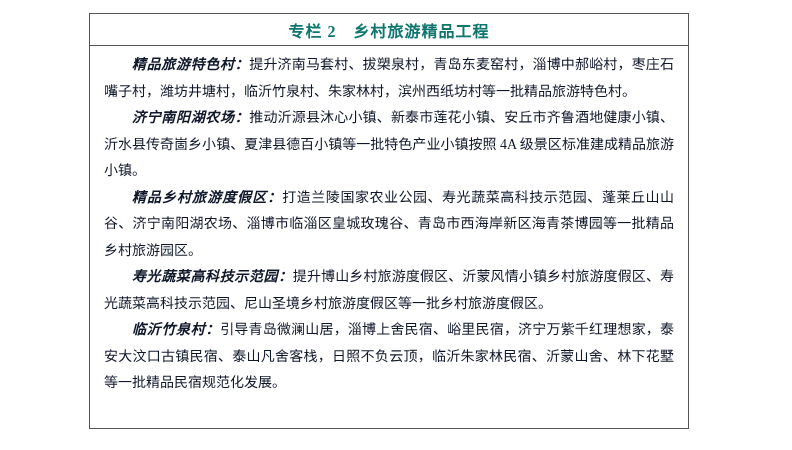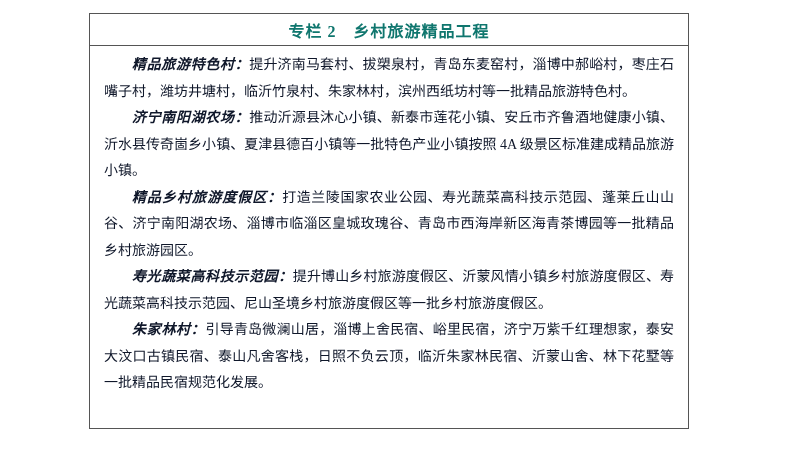--- a/index.html
+++ b/index.html
@@ -63,16 +63,16 @@
 <body>
 
 <div class="page">
   <div class="panel">
     <div class="panel-header">专栏 2　乡村旅游精品工程</div>
     <div class="panel-body">
       <p><span class="lead">精品旅游特色村：</span><span>提升济南马套村、拔槊泉村，青岛东麦窑村，淄博中郝峪村，枣庄石嘴子村，潍坊井塘村，临沂竹泉村、朱家林村，滨州西纸坊村等一批精品旅游特色村。</span></p>
       <p><span class="lead">济宁南阳湖农场：</span><span>推动沂源县沐心小镇、新泰市莲花小镇、安丘市齐鲁酒地健康小镇、沂水县传奇崮乡小镇、夏津县德百小镇等一批特色产业小镇按照 4A 级景区标准建成精品旅游小镇。</span></p>
       <p><span class="lead">精品乡村旅游度假区：</span><span>打造兰陵国家农业公园、寿光蔬菜高科技示范园、蓬莱丘山山谷、济宁南阳湖农场、淄博市临淄区皇城玫瑰谷、青岛市西海岸新区海青茶博园等一批精品乡村旅游园区。</span></p>
       <p><span class="lead">寿光蔬菜高科技示范园：</span><span>提升博山乡村旅游度假区、沂蒙风情小镇乡村旅游度假区、寿光蔬菜高科技示范园、尼山圣境乡村旅游度假区等一批乡村旅游度假区。</span></p>
-      <p><span class="lead">朱家林村：</span><span>引导青岛微澜山居，淄博上舍民宿、峪里民宿，济宁万紫千红理想家，泰安大汶口古镇民宿、泰山凡舍客栈，日照不负云顶，临沂朱家林民宿、沂蒙山舍、林下花墅等一批精品民宿规范化发展。</span></p>
+      <p><span class="lead">临沂竹泉村：</span><span>引导青岛微澜山居，淄博上舍民宿、峪里民宿，济宁万紫千红理想家，泰安大汶口古镇民宿、泰山凡舍客栈，日照不负云顶，临沂朱家林民宿、沂蒙山舍、林下花墅等一批精品民宿规范化发展。</span></p>
     </div>
   </div>
 </div>
 
 </body></html>

